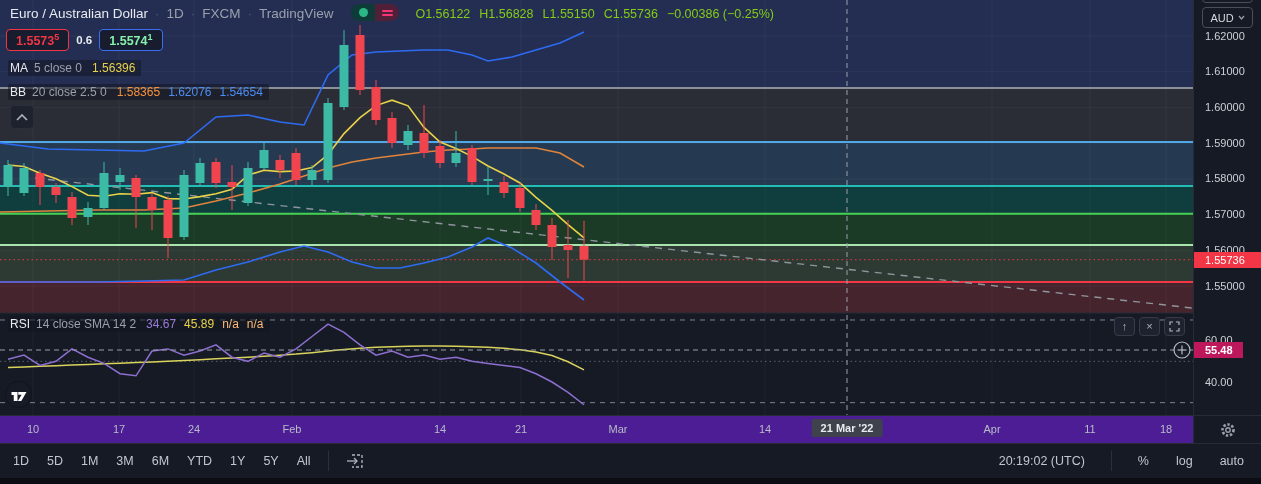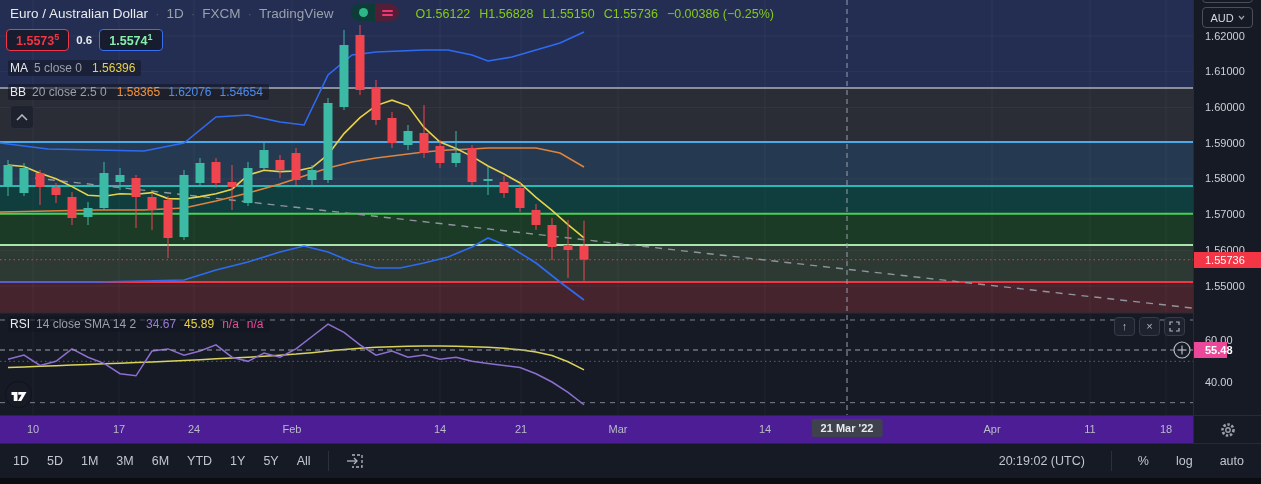--- a/index.html
+++ b/index.html
@@ -13,21 +13,21 @@
               background:rgba(19,22,32,0.55);padding:1px 6px 1px 2px;border-radius:2px;white-space:nowrap;}
   #title-row{top:3px;font-size:13.5px;background:none;align-items:flex-end;}
   .sym{color:#e8eaee;}
   .dim{color:#9aa0ac;}
   .sep{color:#565b66;margin:0 1px;}
   .red{color:#84cc16;}
   .yellow{color:#e8d24a;}
   .orange{color:#f7923a;}
   .blue{color:#4c8df5;}
   .purple{color:#9b7bd8;}
-  .na{color:#ec4899;}
+  .na{color:#fdba74;}
   #ohlc-row{margin-left:10px;display:flex;gap:9px;font-size:12.5px;}
   .toggle-pill{display:inline-flex;margin-left:12px;height:17px;border-radius:9px;overflow:hidden;vertical-align:middle;}
   .toggle-a{width:24px;background:#0e3b38;display:flex;align-items:center;justify-content:center;}
   .toggle-a i{width:9px;height:9px;border-radius:50%;background:#2bb886;}
   .toggle-b{width:24px;background:#511f38;display:flex;flex-direction:column;align-items:center;justify-content:center;gap:2px;}
   .toggle-b i{width:11px;height:2px;border-radius:1px;background:#f23674;}
   
   #quote-row{top:29px;background:none;padding:0;left:6px;gap:7px;}
   .px-box{border:1px solid;border-radius:4px;padding:2px 9px;font-size:12.5px;font-weight:bold;background:rgba(19,22,32,0.7);}
   .px-box sup{font-size:9px;}
@@ -304,21 +304,21 @@
         <div class="tick" style="top: 65.2143px;">1.61000</div>
         <div class="tick" style="top: 100.929px;">1.60000</div>
         <div class="tick" style="top: 136.643px;">1.59000</div>
         <div class="tick" style="top: 172.357px;">1.58000</div>
         <div class="tick" style="top: 208.071px;">1.57000</div>
         <div class="tick" style="top: 243.786px;">1.56000</div>
         <div class="tick" style="top: 279.5px;">1.55000</div>
         <div class="tick" style="top: 334.156px;">60.00</div>
         <div class="tick" style="top: 375.5px;">40.00</div>
         <div class="tag" style="top: 251.714px; background: rgb(242, 54, 69); width: 100%;">1.55736</div>
-        <div class="tag" style="top: 342px; background: #ec4899; width: 33px; font-weight: bold;">55.48</div>
+        <div class="tag" style="top: 342px; background: #be185d; width: 49px; font-weight: bold;">55.48</div>
       </div>
   </div>
 
   <div id="time-axis">
       <div class="t-label" style="left: 33px;">10</div>
       <div class="t-label" style="left: 119px;">17</div>
       <div class="t-label" style="left: 194px;">24</div>
       <div class="t-label" style="left: 292px;">Feb</div>
       <div class="t-label" style="left: 440px;">14</div>
       <div class="t-label" style="left: 521px;">21</div>

